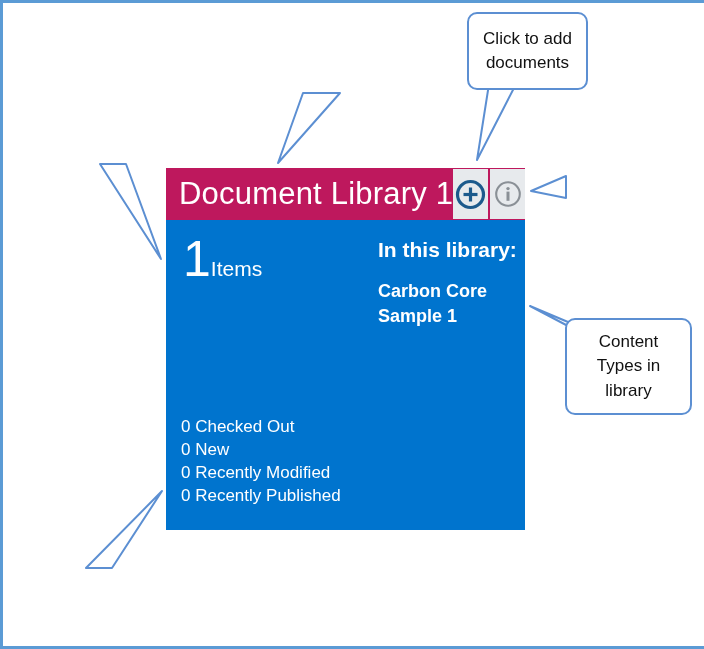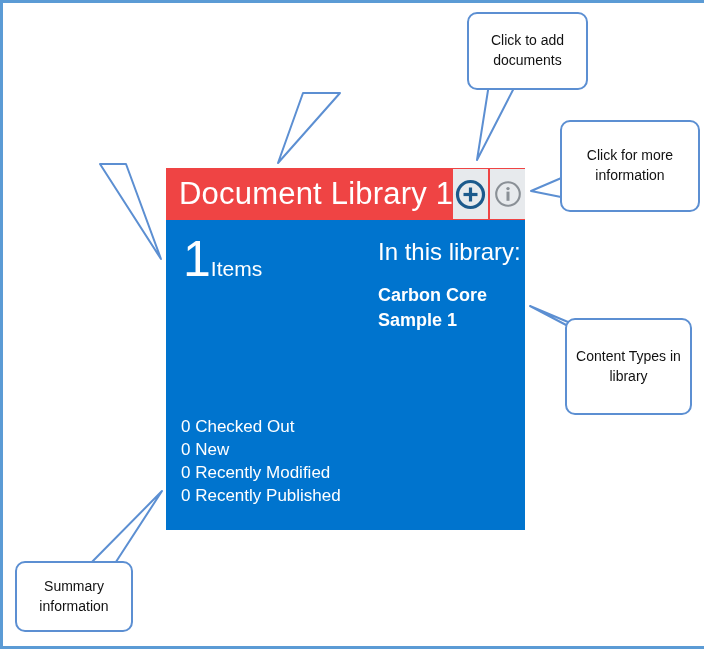--- a/index.html
+++ b/index.html
@@ -13,34 +13,34 @@
 
   
   .tails { position:absolute; left:0; top:0; width:704px; height:649px; z-index:3; pointer-events:none; }
   .tails polygon { fill:#ffffff; stroke:#5c8fd2; stroke-width:2; stroke-linejoin:round; }
 
   
   .callout {
     position:absolute; z-index:4; background:#ffffff;
     border:2px solid #5c8fd2; border-radius:10px;
     display:flex; align-items:center; justify-content:center;
-    text-align:center; color:#111; font-size:14px; line-height:1.42;
+    text-align:center; color:#111; font-size:17px; line-height:1.42;
     padding:0 8px;
   }
   #co-doc-count     { left:27px;  top:90px;  width:118px; height:80px; }
   #co-library-name  { left:235px; top:13px;  width:132px; height:86px; }
   #co-add           { left:467px; top:12px;  width:121px; height:78px; }
   #co-more          { left:560px; top:120px; width:140px; height:92px; }
   #co-types         { left:565px; top:318px; width:127px; height:97px; }
   #co-summary       { left:15px;  top:561px; width:118px; height:71px; }
 
   
   .tile-header {
     position:absolute; left:166px; top:168px; width:359px; height:52px;
-    background:#ef4444; z-index:1;
+    background:#be185d; z-index:1;
   }
   .tile-title {
     position:absolute; left:13px; top:0; height:52px; line-height:52px;
     color:#ffffff; font-size:31px; font-weight:400; white-space:nowrap;
     letter-spacing:0.2px;
   }
   .hdr-btn {
     position:absolute; top:169px; width:35px; height:50px; background:#e7eaed;
     display:flex; align-items:center; justify-content:center; z-index:2;
     border:none; cursor:pointer;
@@ -50,21 +50,21 @@
 
   .tile-body {
     position:absolute; left:166px; top:220px; width:359px; height:310px;
     background:#0074ce; color:#ffffff; z-index:1;
   }
   .count-row { position:absolute; left:17px; top:14px; display:flex; align-items:baseline; }
   .count-num { font-size:50px; font-weight:400; line-height:1.0; }
   .count-label { font-size:21px; margin-left:0; }
 
   .in-library { position:absolute; left:212px; top:18px; width:140px; }
-  .in-library-heading { font-size:24px; font-weight:400; white-space:nowrap;text-align:center; }
+  .in-library-heading { font-size:21px; font-weight:700; white-space:nowrap; }
   .content-types { font-size:18px; font-weight:700; line-height:25px; margin-top:17px; }
 
   .summary { position:absolute; left:15px; top:195px; }
   .summary-line { font-size:17px; font-weight:400; line-height:23px; white-space:nowrap; }
 </style>
 </head>
 <body>
 
 <div class="canvas">
 
@@ -73,28 +73,22 @@
     <polygon points="303,93 340,93 278,163"></polygon>
     <polygon points="489,84 516,84 477,160"></polygon>
     <polygon points="566,176 566,198 531,191"></polygon>
     <polygon points="568,322 587,336 530,306"></polygon>
     <polygon points="86,568 112,568 162,491"></polygon>
   </svg>
 
   <div class="callout" id="co-add">
     <span>Click to add documents</span>
   </div>
-  <div class="callout" id="co-more">
-    <span>Click for more information</span>
-  </div>
   <div class="callout" id="co-types">
     <span>Content Types in library</span>
-  </div>
-  <div class="callout" id="co-summary">
-    <span>Summary information</span>
   </div>
 
   <div class="tile-header">
     <div class="tile-title">Document Library 1</div>
   </div>
 
   <button class="hdr-btn" id="btn-add">
     <span style="display:flex;">
       <svg width="31" height="31" viewBox="0 0 31 31">
         <circle cx="15.5" cy="15.5" r="13" fill="none" stroke="#1c5a8c" stroke-width="3.2"></circle>

